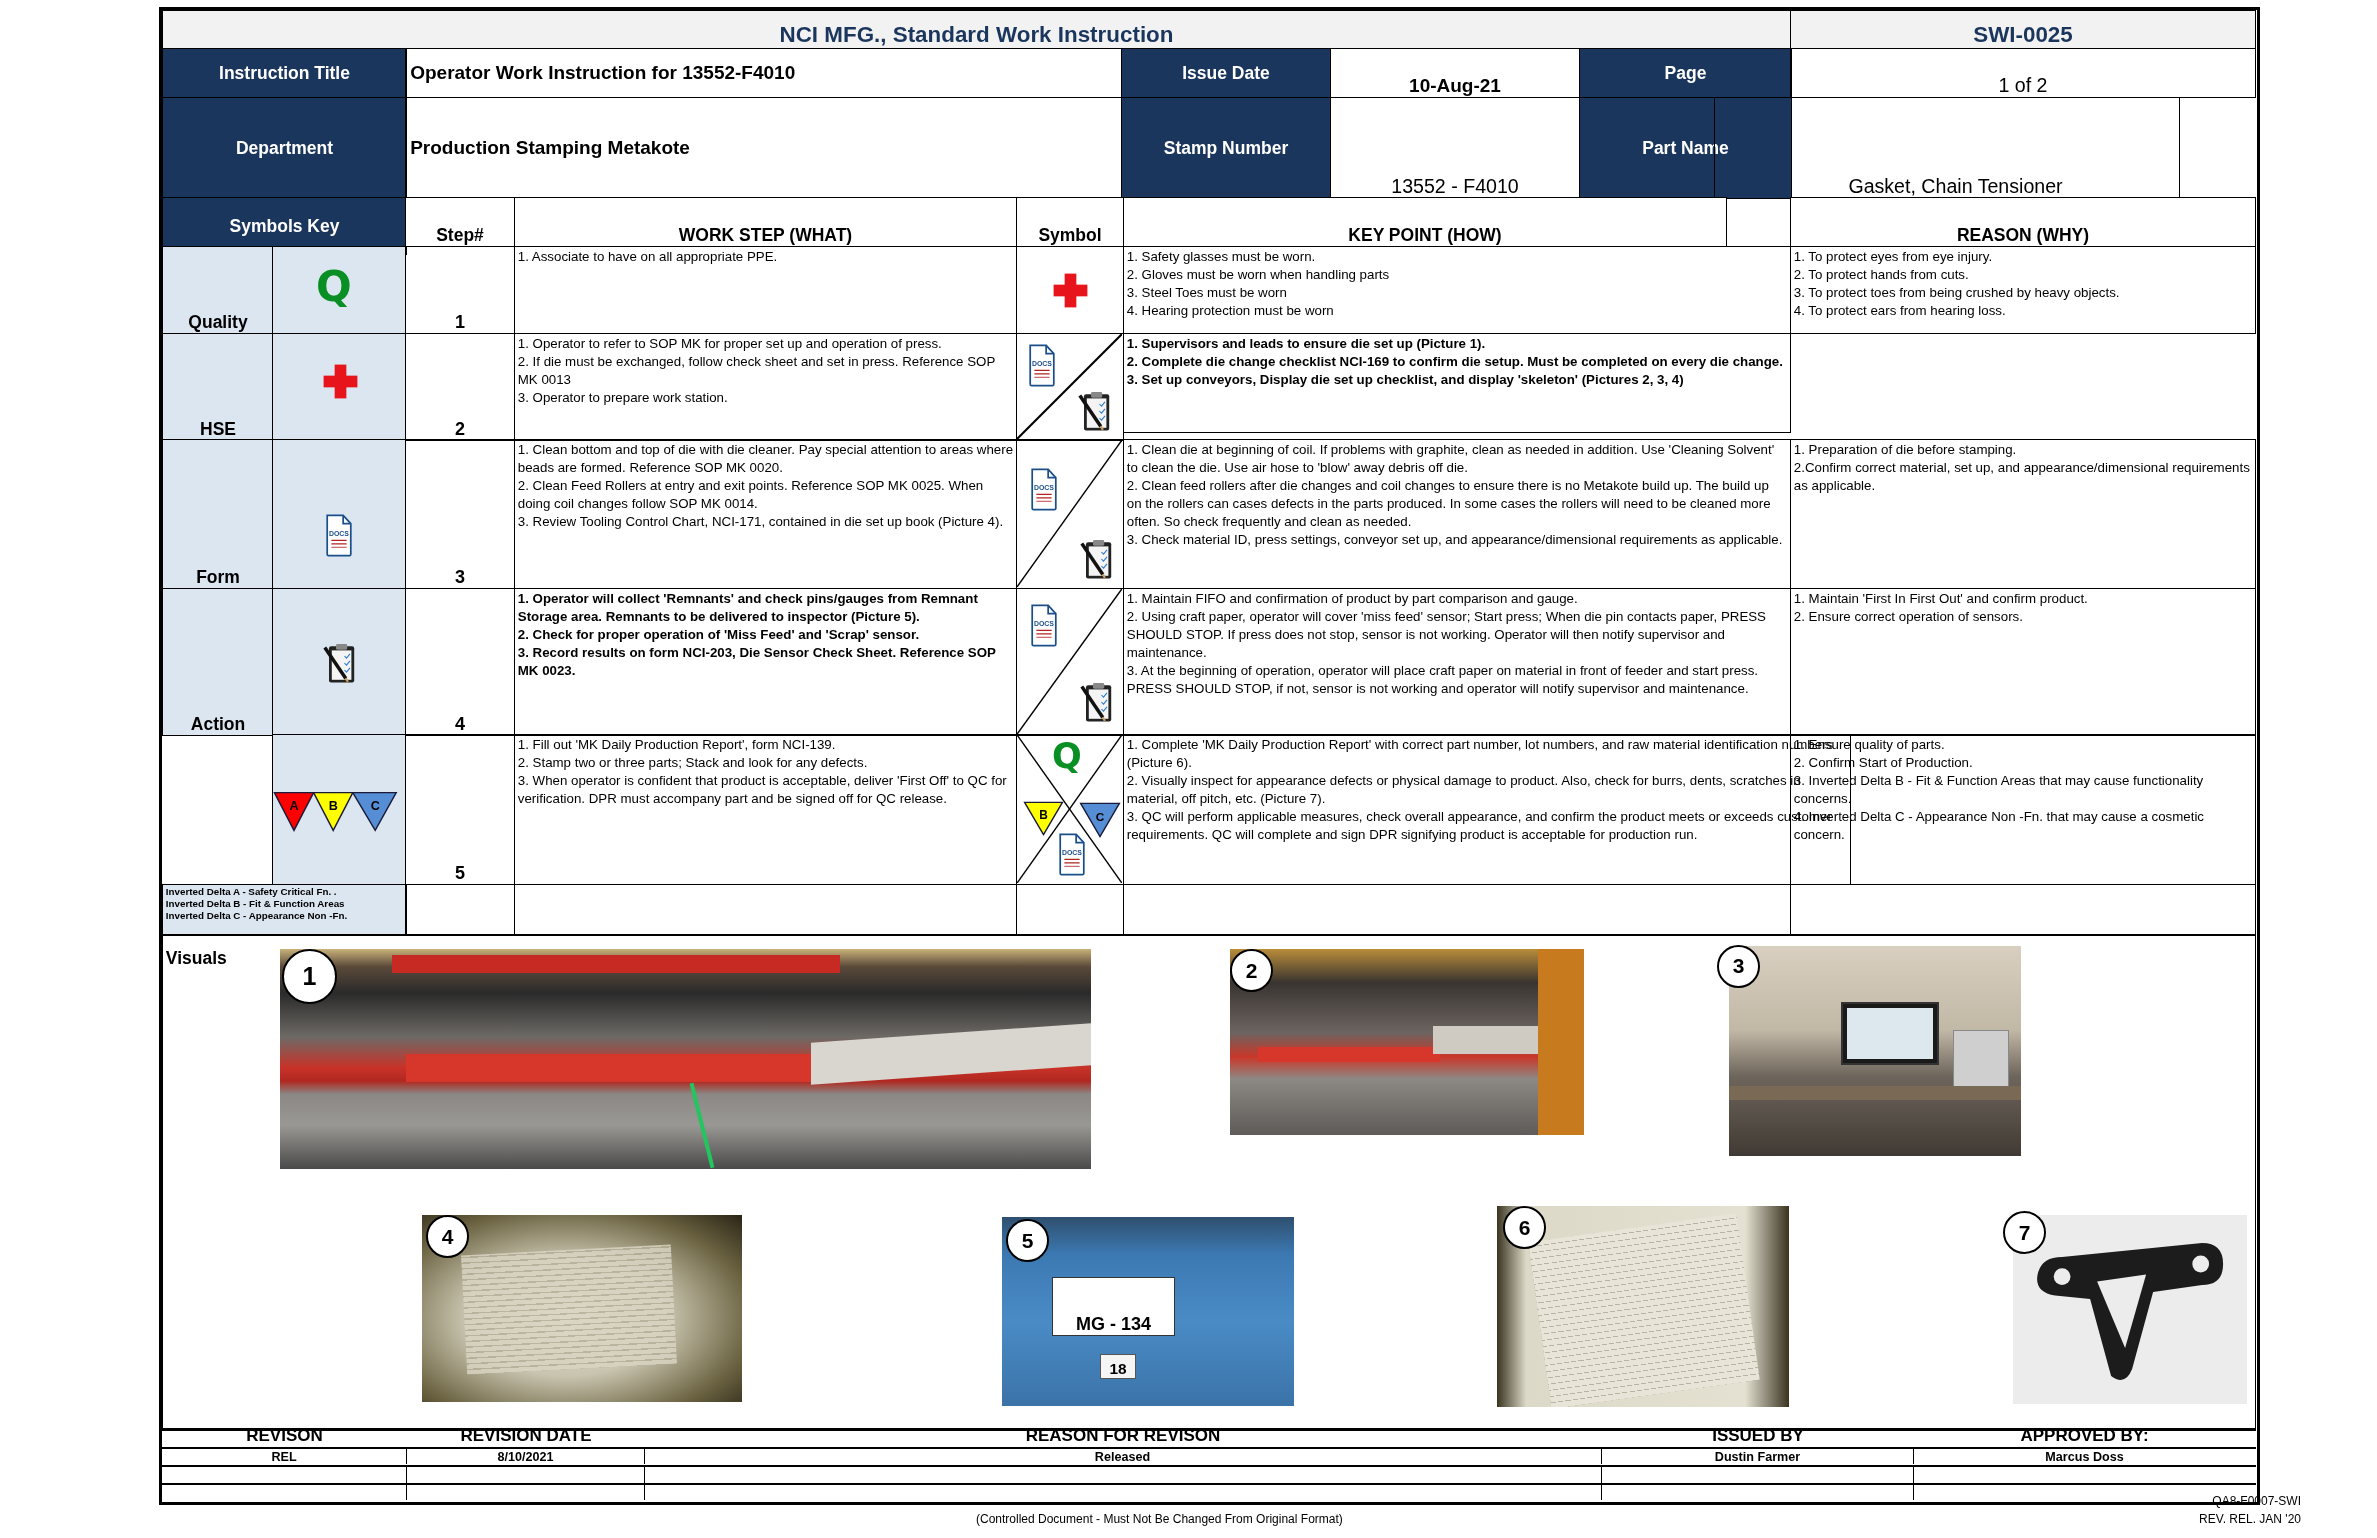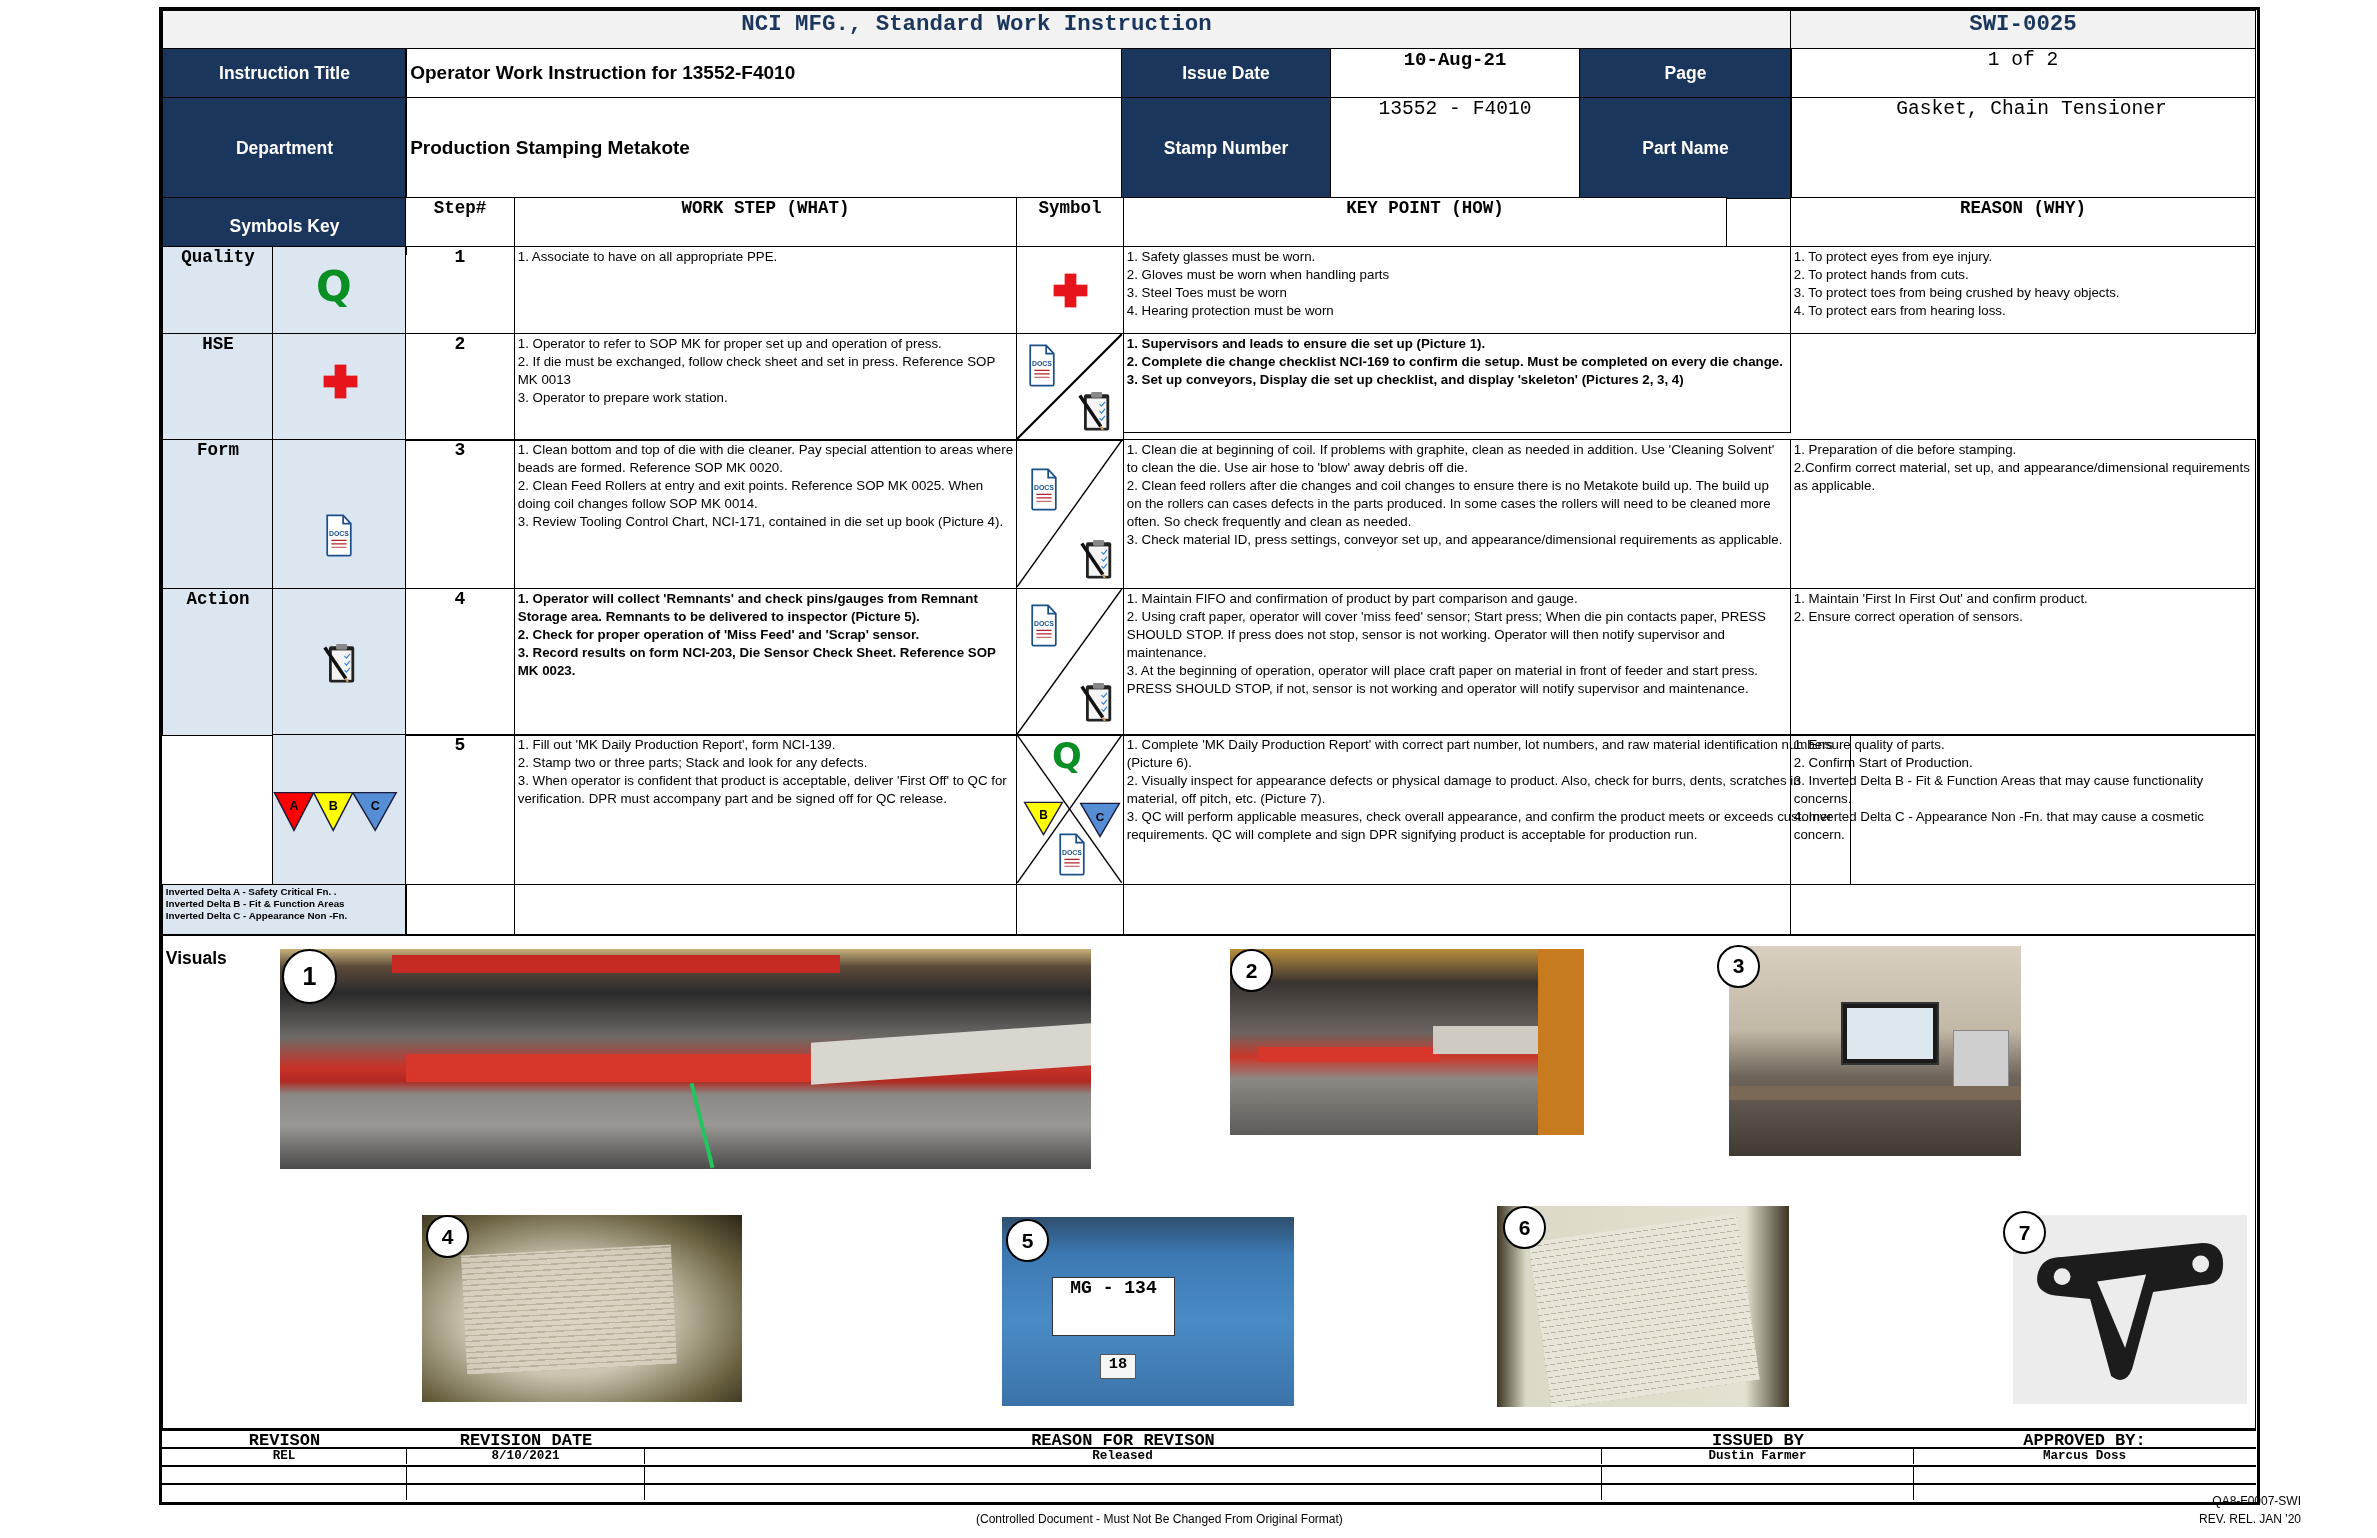--- a/index.html
+++ b/index.html
@@ -4,21 +4,21 @@
 <style>
   * { box-sizing: border-box; margin: 0; padding: 0; }
   html, body { width: 2377px; height: 1538px; background: #ffffff; overflow: hidden; }
   body { font-family: "Liberation Sans", sans-serif; color: #000; position: relative; }
 
   .sheet { position: absolute; left: 159px; top: 7px; width: 2101px; height: 1498px; border: 3.5px solid #000; }
 
   .abs { position: absolute; }
   .cell { position: absolute; border: 1.4px solid #000; }
   .navy { background: #1b365d; color: #fff; font-weight: bold; display: flex; align-items: center; justify-content: center; text-align: center; font-size: 17.5px; }
-  .center { display: flex; align-items: flex-start; justify-content: center; text-align: center; font-family: Liberation Mono, monospace; }
+  .center { display: flex; align-items: flex-end; justify-content: center; text-align: center; }
   .leftv { display: flex; align-items: center; padding-left: 4.2px; }
 
   .title-bar { background: #f2f2f2; color: #1b365d; font-weight: bold; font-size: 22.4px; }
   .hdr-txt { font-weight: bold; font-size: 19px; }
   .val-txt { font-size: 19.6px; }
   .col-hdr { font-weight: bold; font-size: 17.5px; background: #fff; }
 
   .keycell { background: #dce6f1; }
   .keylabel { font-weight: bold; font-size: 17.5px; }
   .stepnum { font-weight: bold; font-size: 18px; }
@@ -81,21 +81,21 @@
   <div class="cell navy" style="left:959px;top:38px;width:210px;height:50px;">Issue Date</div>
   <div class="cell center hdr-txt" style="left:1168px;top:38px;width:250px;height:50px;">10-Aug-21</div>
   <div class="cell navy" style="left:1417px;top:38px;width:213px;height:50px;">Page</div>
   <div class="cell center val-txt" style="left:1628px;top:38px;width:466px;height:50px;">1 of 2</div>
 
   <div class="cell navy" style="left:0;top:87px;width:245px;height:102px;">Department</div>
   <div class="cell leftv hdr-txt" style="left:243px;top:87px;width:717px;height:102px;">Production Stamping Metakote</div>
   <div class="cell navy" style="left:959px;top:87px;width:210px;height:102px;">Stamp Number</div>
   <div class="cell center val-txt" style="left:1168px;top:87px;width:250px;height:102px;">13552 - F4010</div>
   <div class="cell navy" style="left:1417px;top:87px;width:213px;height:102px;">Part Name</div>
-  <div class="cell center val-txt" style="left:1628px;top:87px;width:466px;height:102px;padding-left:17px;">Gasket, Chain Tensioner</div>
+  <div class="cell center val-txt" style="left:1552px;top:87px;width:466px;height:102px;padding-left:17px;">Gasket, Chain Tensioner</div>
 
   <div class="cell navy" style="left:0;top:187px;width:245px;height:58px;">Symbols Key</div>
   <div class="cell center col-hdr" style="left:243px;top:187px;width:110px;height:50px;">Step#</div>
   <div class="cell center col-hdr" style="left:352px;top:187px;width:503px;height:50px;">WORK STEP (WHAT)</div>
   <div class="cell center col-hdr" style="left:854px;top:187px;width:108px;height:50px;">Symbol</div>
   <div class="cell center col-hdr" style="left:961px;top:187px;width:604px;height:50px;">KEY POINT (HOW)</div>
   <div class="cell center col-hdr" style="left:1628px;top:187px;width:466px;height:50px;">REASON (WHY)</div>
 
   <div class="cell keycell center keylabel" style="left:0;top:236px;width:112px;height:88px;">Quality</div>
   <div class="cell keycell" style="left:110px;top:236px;width:134px;height:88px;">

